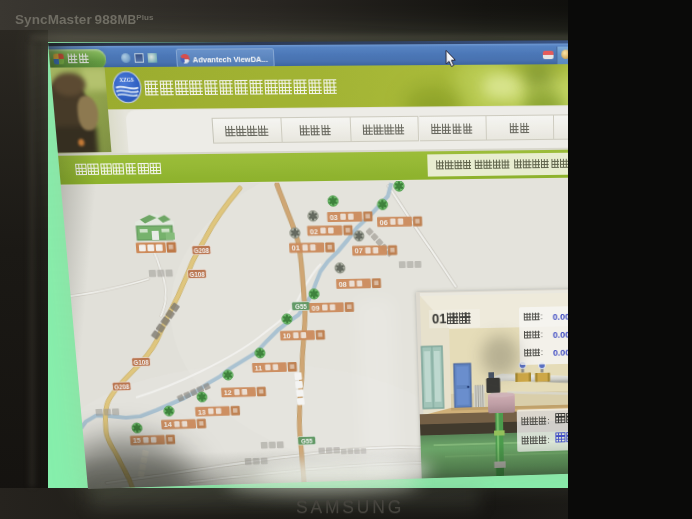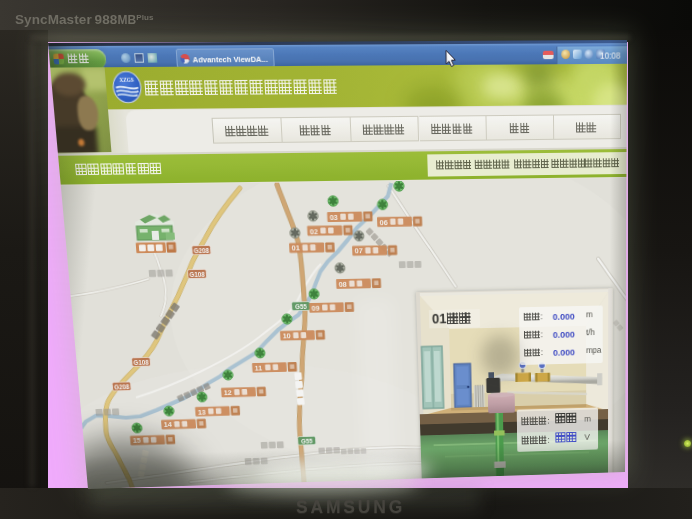--- a/index.html
+++ b/index.html
@@ -1,16 +1,16 @@
 <!DOCTYPE html>
 <html><head><meta charset="utf-8"><title>rec</title><style>
 *{margin:0;padding:0;box-sizing:border-box}
 html,body{width:692px;height:519px;overflow:hidden;background:#0a0a09}
 body{font-family:"Liberation Sans",sans-serif}
-#mon{position:absolute;inset:0;width:692px;height:519px;background:#f0abfc;overflow:hidden}
+#mon{position:absolute;inset:0;width:568px;height:519px;background:#86efac;overflow:hidden}
 .fk{display:inline-block;width:.86em;height:.88em;margin-right:.13em;vertical-align:-.07em;opacity:.95;background:repeating-linear-gradient(0deg,currentColor 0 1.1px,transparent 1.1px 3.2px),repeating-linear-gradient(90deg,currentColor 0 1.1px,transparent 1.1px 3.2px)}
 #screen{position:absolute;left:0;top:0;width:580px;height:448px;overflow:hidden;background:#eae8e0;
  transform-origin:0 0;
  transform:matrix3d(1.036642,-0.002725,0,0.000061,0.104675,1.081050,0,0.000175,0,0,1,0,48,43,0,1);
  box-shadow:0 0 26px 6px rgba(165,185,140,.25);filter:blur(.55px)}
 .abs{position:absolute}
 </style></head>
 <body>
 <div id="mon">
 
@@ -687,16 +687,16 @@
 
 <svg class="abs" style="left:393px;top:9px" width="12" height="17" viewBox="0 0 12 17">
         <polygon points="1,0 1,13 4,10.5 6.2,15.5 8.6,14.4 6.4,9.6 10.3,9.3" fill="#f4f6fa" stroke="#2a2a3a" stroke-width="1"></polygon>
       </svg>
 </div>
 
 <div class="abs" style="left:225px;top:468px;width:195px;height:26px;border-radius:50%;background:rgba(235,240,225,.55);filter:blur(9px)"></div>
 
 <div class="abs" style="left:90px;top:486px;width:390px;height:24px;background:rgba(118,122,106,.17);filter:blur(8px)"></div>
 
-<div class="abs" style="left:296px;top:497px;font-size:17.5px;font-weight:bold;letter-spacing:2.8px;color:#46443e;text-shadow:0 1px 1px rgba(255,255,255,.06)">SAMSUNG</div>
+<div class="abs" style="left:296px;top:497px;font-size:17.5px;font-weight:normal;letter-spacing:2.8px;color:#46443e;text-shadow:0 1px 1px rgba(255,255,255,.06)">SAMSUNG</div>
 
 <div class="abs" style="left:684px;top:440px;width:7px;height:7px;border-radius:50%;background:radial-gradient(circle,#d6f060,#7a9a20);box-shadow:0 0 5px 1px rgba(190,230,70,.6)"></div>
 </div>
 
 </body></html>

